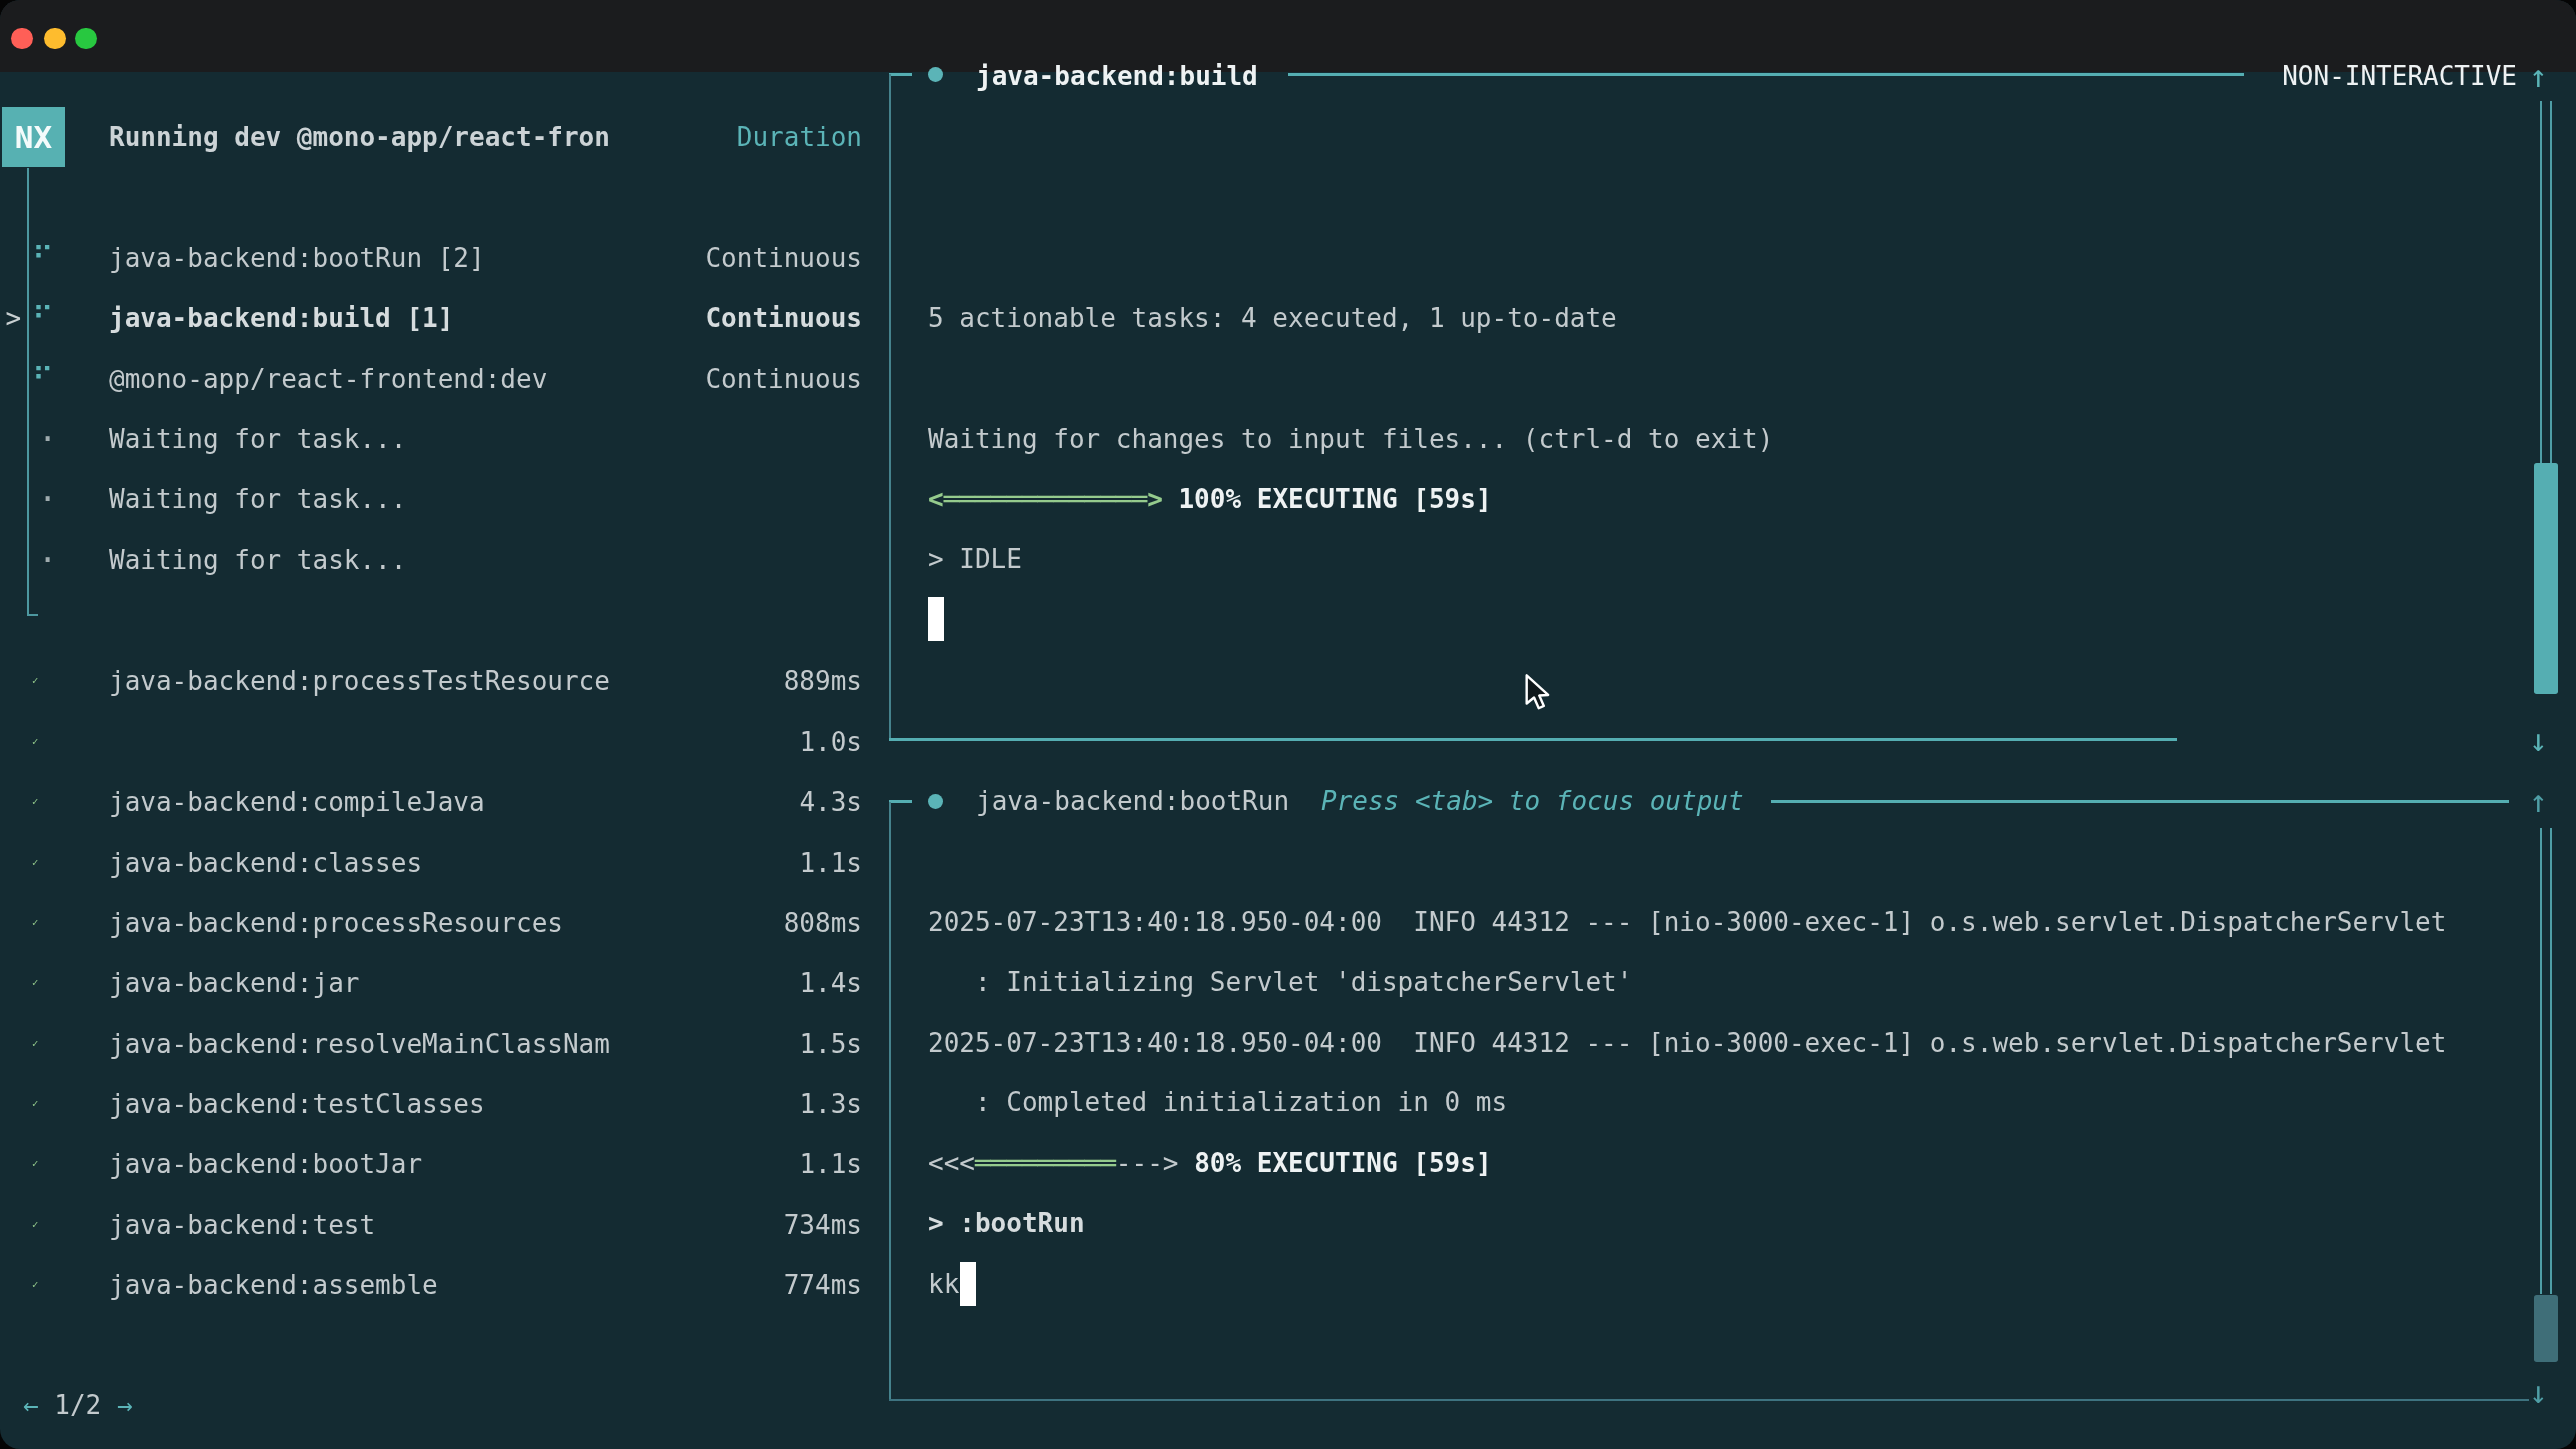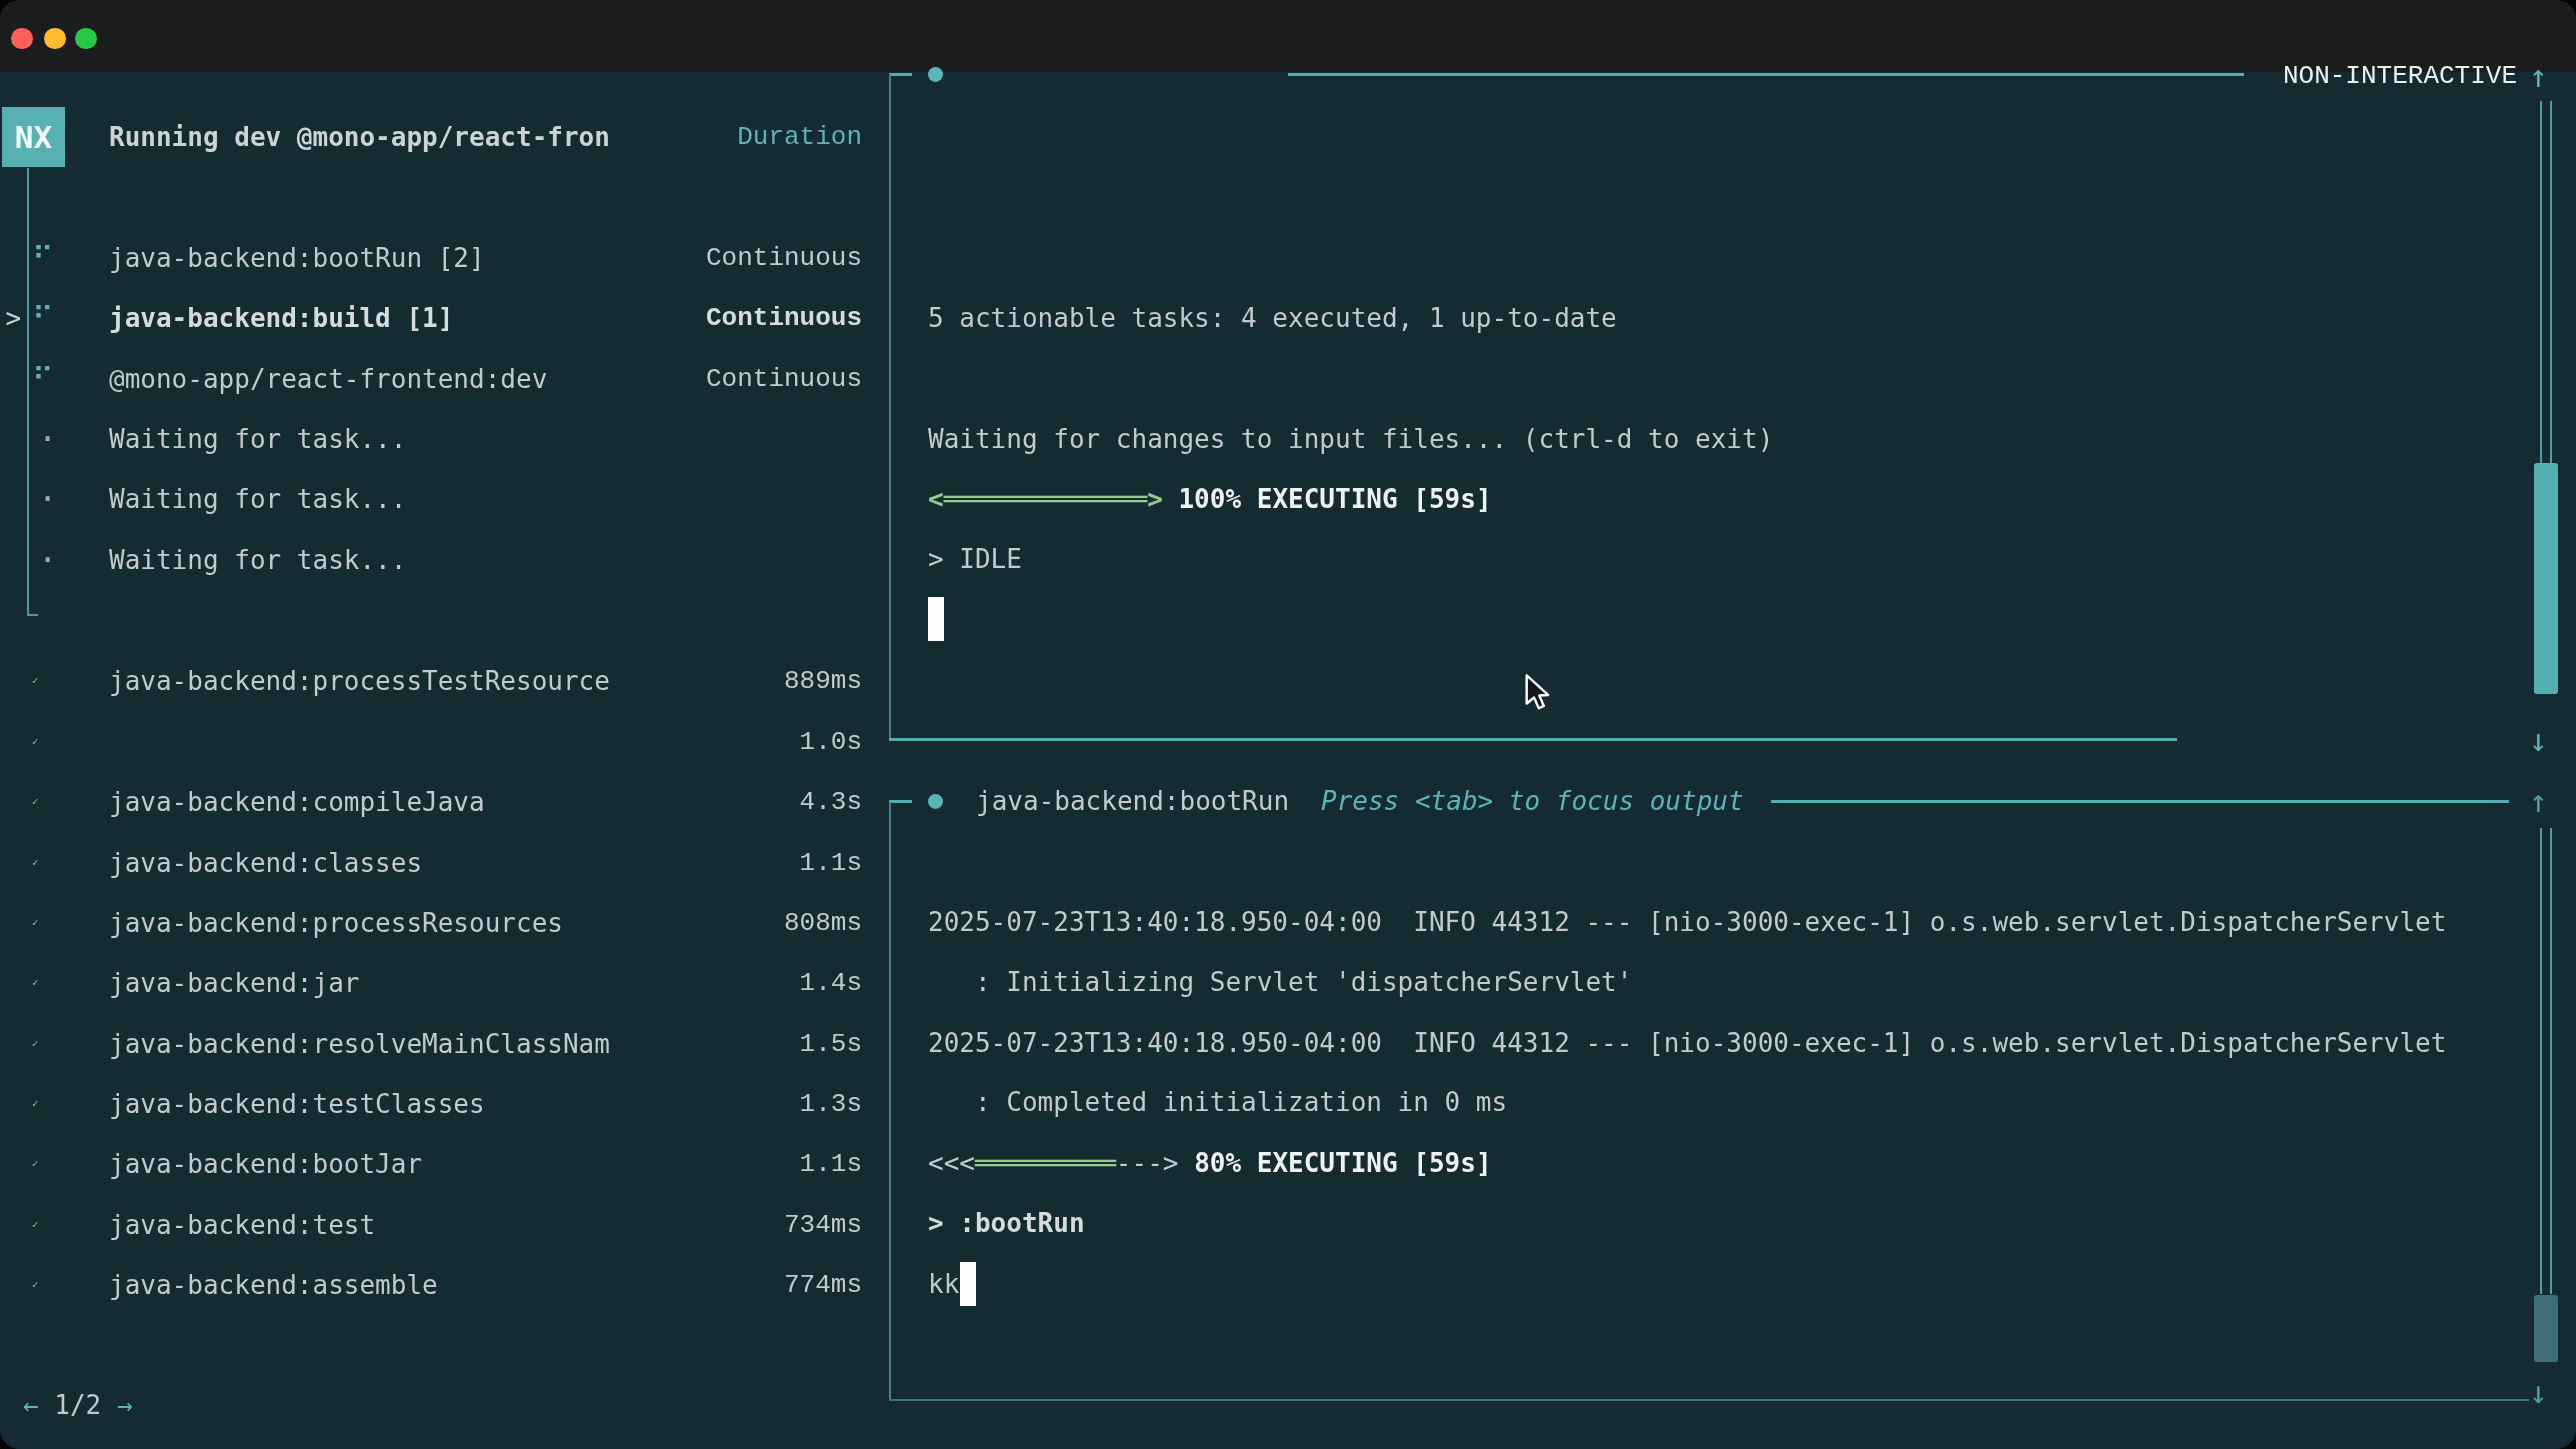--- a/index.html
+++ b/index.html
@@ -15,21 +15,21 @@
        border-radius:20px;overflow:hidden;}
   .titlebar{position:absolute;left:0;top:0;width:2576px;height:72px;background:var(--titlebar);}
   .light{position:absolute;top:27.5px;width:21.5px;height:21.5px;border-radius:50%;}
   .row{position:absolute;height:60px;line-height:60px;font-size:26px;color:var(--fg);white-space:pre;}
   .row span{white-space:pre;}
   .b{font-weight:bold;}
   .white{color:var(--fg-bold);}
   .teal{color:var(--teal);}
   .tealdim{color:var(--teal-dim);}
   .green{color:var(--green);}
-  .rt{text-align:right;font-family:Liberation Mono, monospace;}
+  .rt{text-align:right;}
   .nx-box{position:absolute;left:2px;top:107px;width:63px;height:60px;background:var(--nx);
           color:#f4fbfb;font-weight:bold;font-size:31px;text-align:center;line-height:60px;}
   .vline{position:absolute;background:#4d98a0;}
   .bullet{position:absolute;width:14.8px;height:14.8px;border-radius:50%;background:var(--teal);}
   .hline{position:absolute;height:2.7px;background:var(--teal-line);}
   .pborder{position:absolute;width:2px;background:var(--border);}
   .cursor{position:absolute;width:16px;height:44px;background:#ffffff;}
   .track{position:absolute;width:12px;border-left:2.7px solid var(--teal-dim);border-right:2.7px solid var(--teal-dim);}
   .thumb{position:absolute;width:24px;border-radius:2.7px;}
   .arrow{position:absolute;height:60px;line-height:60px;font-size:31px;}
@@ -113,20 +113,21 @@
   <div class="row rt" style="right:1714px;top:1195px;">734ms</div>
 
   <div class="icon green" style="left:32px;top:1255px;">✓</div>
   <div class="row" style="left:109px;top:1255px;">java-backend:assemble</div>
   <div class="row rt" style="right:1714px;top:1255px;">774ms</div>
 
   <div class="row" style="left:23px;top:1375px;"><span class="teal">←</span><span> </span><span>1/2</span><span> </span><span class="teal">→</span></div>
 
   <div class="hline" style="left:889px;top:73px;width:23px;"></div>
   <div class="bullet" style="left:928px;top:67px;"></div>
+  <div class="row b white" style="left:976px;top:46px;">java-backend:build</div>
   <div class="hline" style="left:1288px;top:73px;width:956px;"></div>
   <div class="row white rt" style="right:59px;top:46px;">NON-INTERACTIVE</div>
   <div class="arrow teal" style="left:2529px;top:46px;">↑</div>
   <div class="pborder" style="left:889px;top:74px;height:666px;"></div>
 
   <div class="row" style="left:928px;top:288px;">5 actionable tasks: 4 executed, 1 up-to-date</div>
   <div class="row" style="left:928px;top:409px;">Waiting for changes to input files... (ctrl-d to exit)</div>
   <div class="row" style="left:928px;top:469px;"><span class="green b">&lt;</span><span class="green">═════════════</span><span class="green b">&gt;</span><span class="white b"> 100% EXECUTING [59s]</span></div>
   <div class="row" style="left:928px;top:529px;">&gt; IDLE</div>
   <div class="cursor" style="left:928px;top:597px;"></div>

